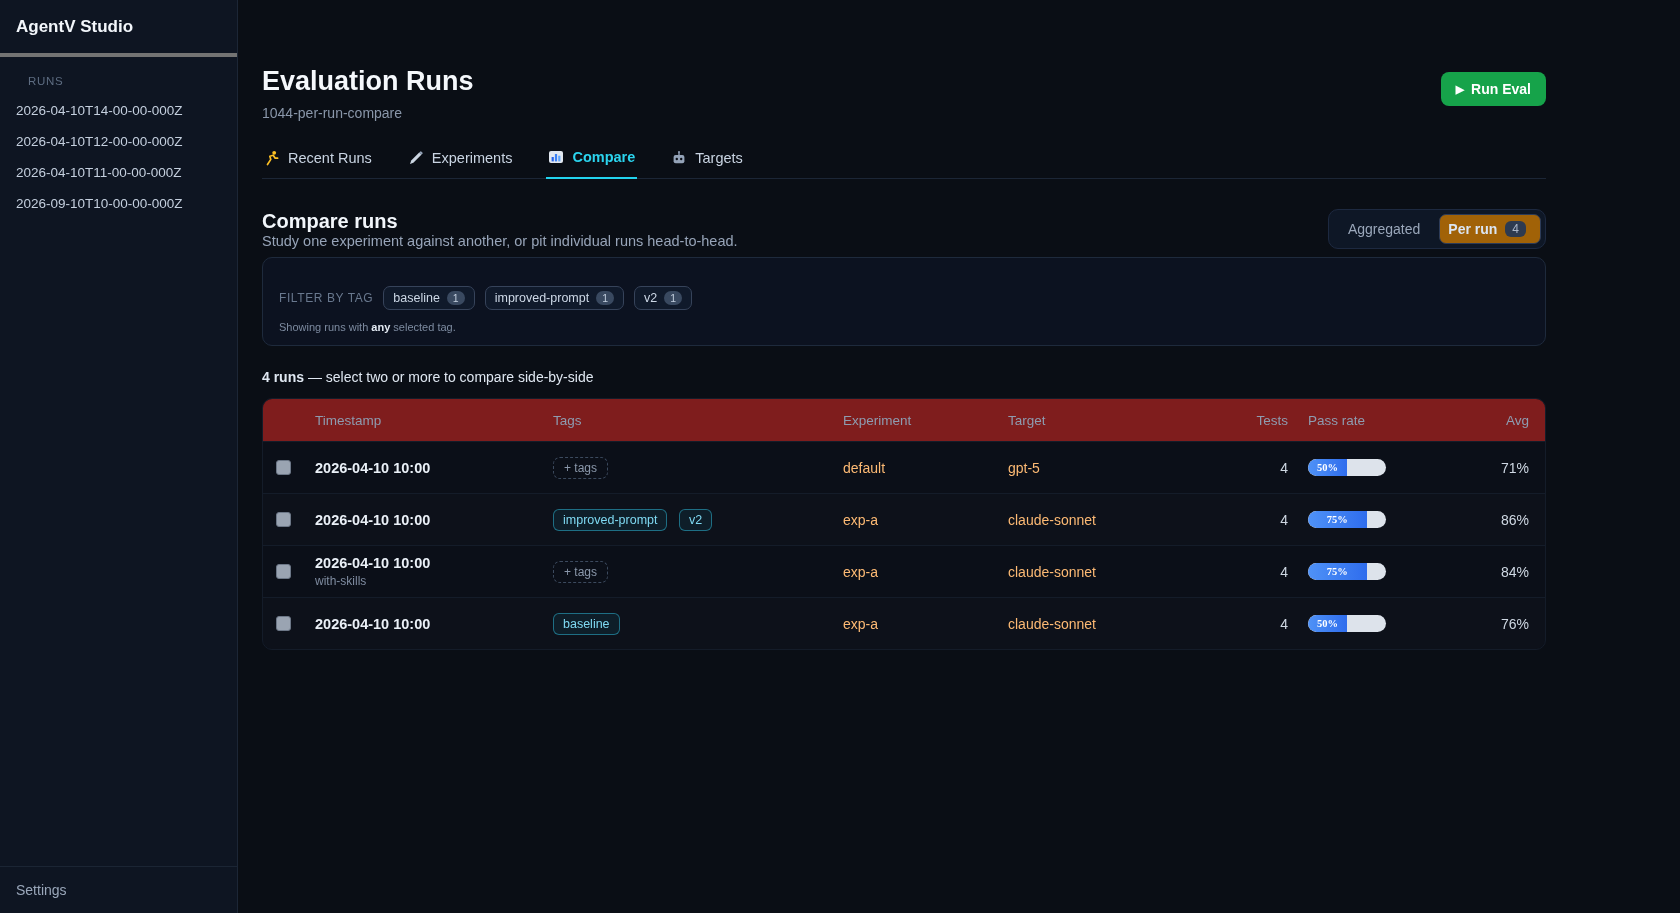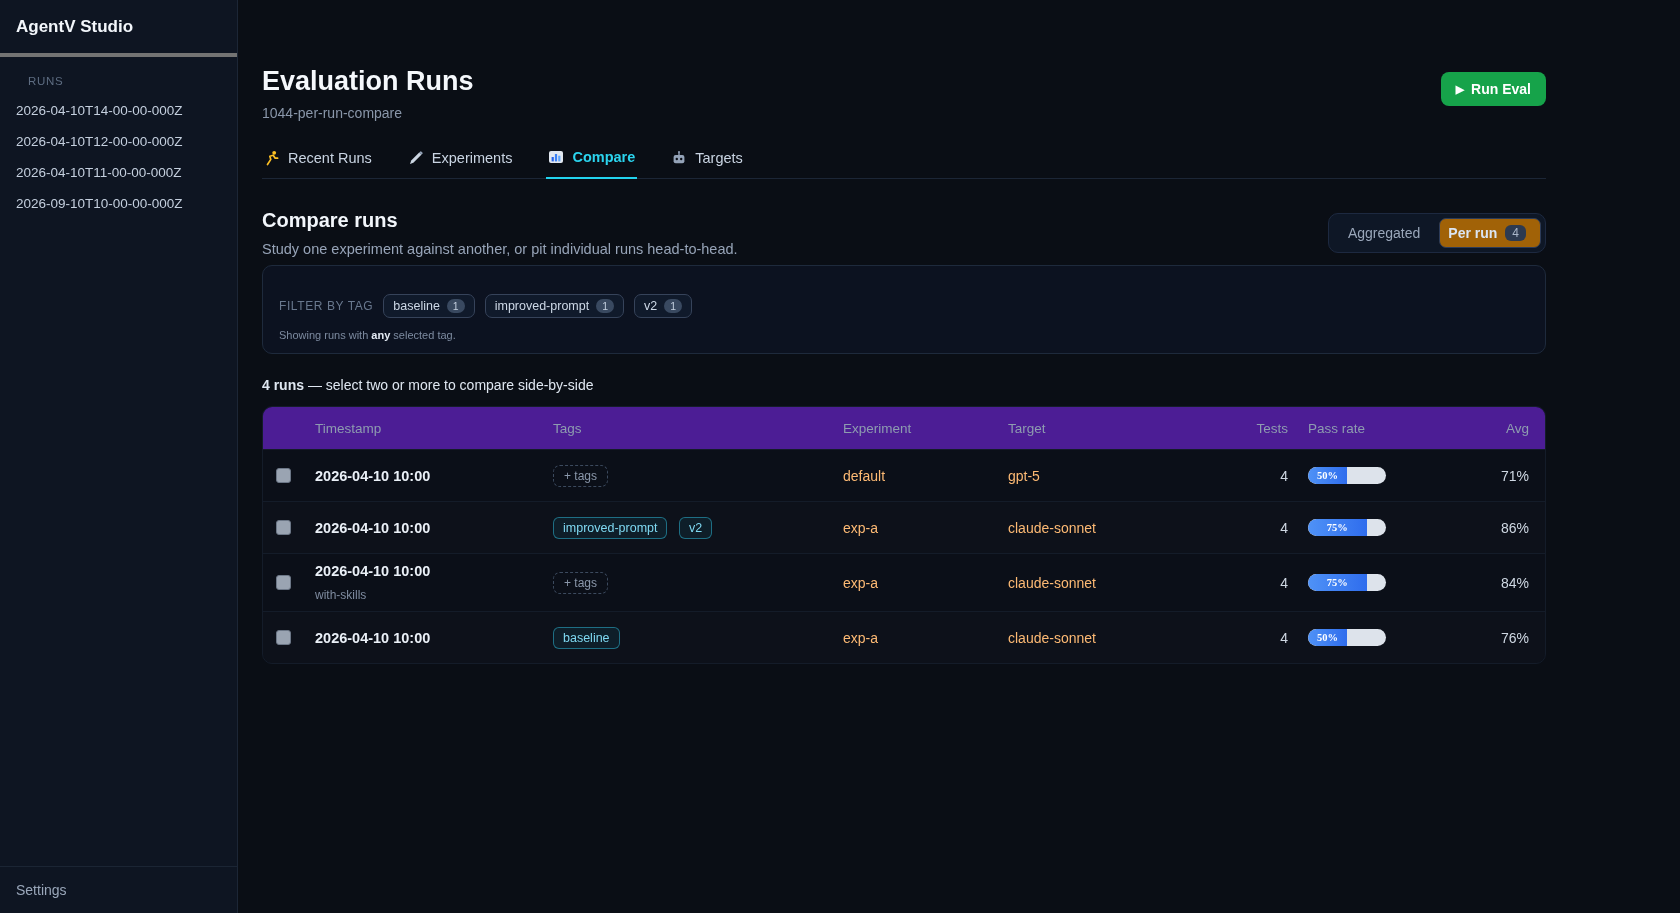--- a/index.html
+++ b/index.html
@@ -65,21 +65,21 @@
   .tab.active {
     color:#2bd4ee;
     border-bottom:2px solid #22d3ee;
     margin-bottom:-1px;
     font-weight:600;
   }
   .tab .icon { display:inline-flex; width:16px; height:16px; }
   
   .compare-head { margin-top:30px; display:flex; justify-content:space-between; align-items:center; }
   .compare-title { font-size:20px; font-weight:700; color:#f2f6fb; }
-  .compare-desc { margin-top:9px; font-size:14.5px; color:#97a4b8; }
+  .compare-desc { font-size:14.5px; color:#97a4b8; }
   .view-toggle {
     display:flex; gap:4px; align-items:center;
     background:#0e1726; border:1px solid #1d2940; border-radius:10px;
     padding:4px;
   }
   .toggle-btn {
     font-family:inherit; font-size:14px; color:#9aa7ba;
     background:transparent; border:1px solid transparent; border-radius:7px;
     padding:6px 14px; cursor:pointer; display:inline-flex; align-items:center; gap:8px;
   }
@@ -120,36 +120,36 @@
     border-radius:10px; overflow:hidden;
     background:#0b0f18;
     border:1px solid #141c29;
   }
   .t-row {
     display:grid;
     grid-template-columns:52px 238px 290px 165px 230px 70px 170px 1fr;
     align-items:center;
   }
   .t-head {
-    background:#4c1d95;
+    background:#7f1d1d;
     font-size:13.5px; color:#8e9cb0;
     height:42px;
   }
   .t-body-row { border-top:1px solid #141c29; min-height:52px; padding:9px 0; cursor:default; }
   .t-body-row:nth-child(odd) { background:rgba(255,255,255,0.012); }
   .cell { padding-right:10px; }
   .col-check { padding-left:13px; }
   .col-tests { text-align:right; padding-right:20px; }
   .col-avg { text-align:right; padding-right:16px; }
   .checkbox {
     width:15px; height:15px; border-radius:3px;
     background:#9aa4b2; border:1px solid #6c7787; cursor:pointer;
   }
   .ts-main { font-size:14.5px; font-weight:700; color:#eaf0f7; }
-  .ts-sub { font-size:12px; color:#7f8ca0; margin-top:9px; }
+  .ts-sub { font-size:12px; color:#7f8ca0; margin-top:3px; }
   .cell-text { font-size:14px; color:#fdba74; }
   .num-text { font-size:14px; color:#cfd8e3; }
   .tag-chip {
     display:inline-flex; align-items:center;
     border:1px solid rgba(45,191,224,0.5); border-radius:6px;
     background:rgba(34,211,238,0.07);
     color:#7fd9f2; font-size:12.5px; padding:3px 9px; margin-right:7px; cursor:pointer;
   }
   .add-tags-chip {
     display:inline-flex; align-items:center;

